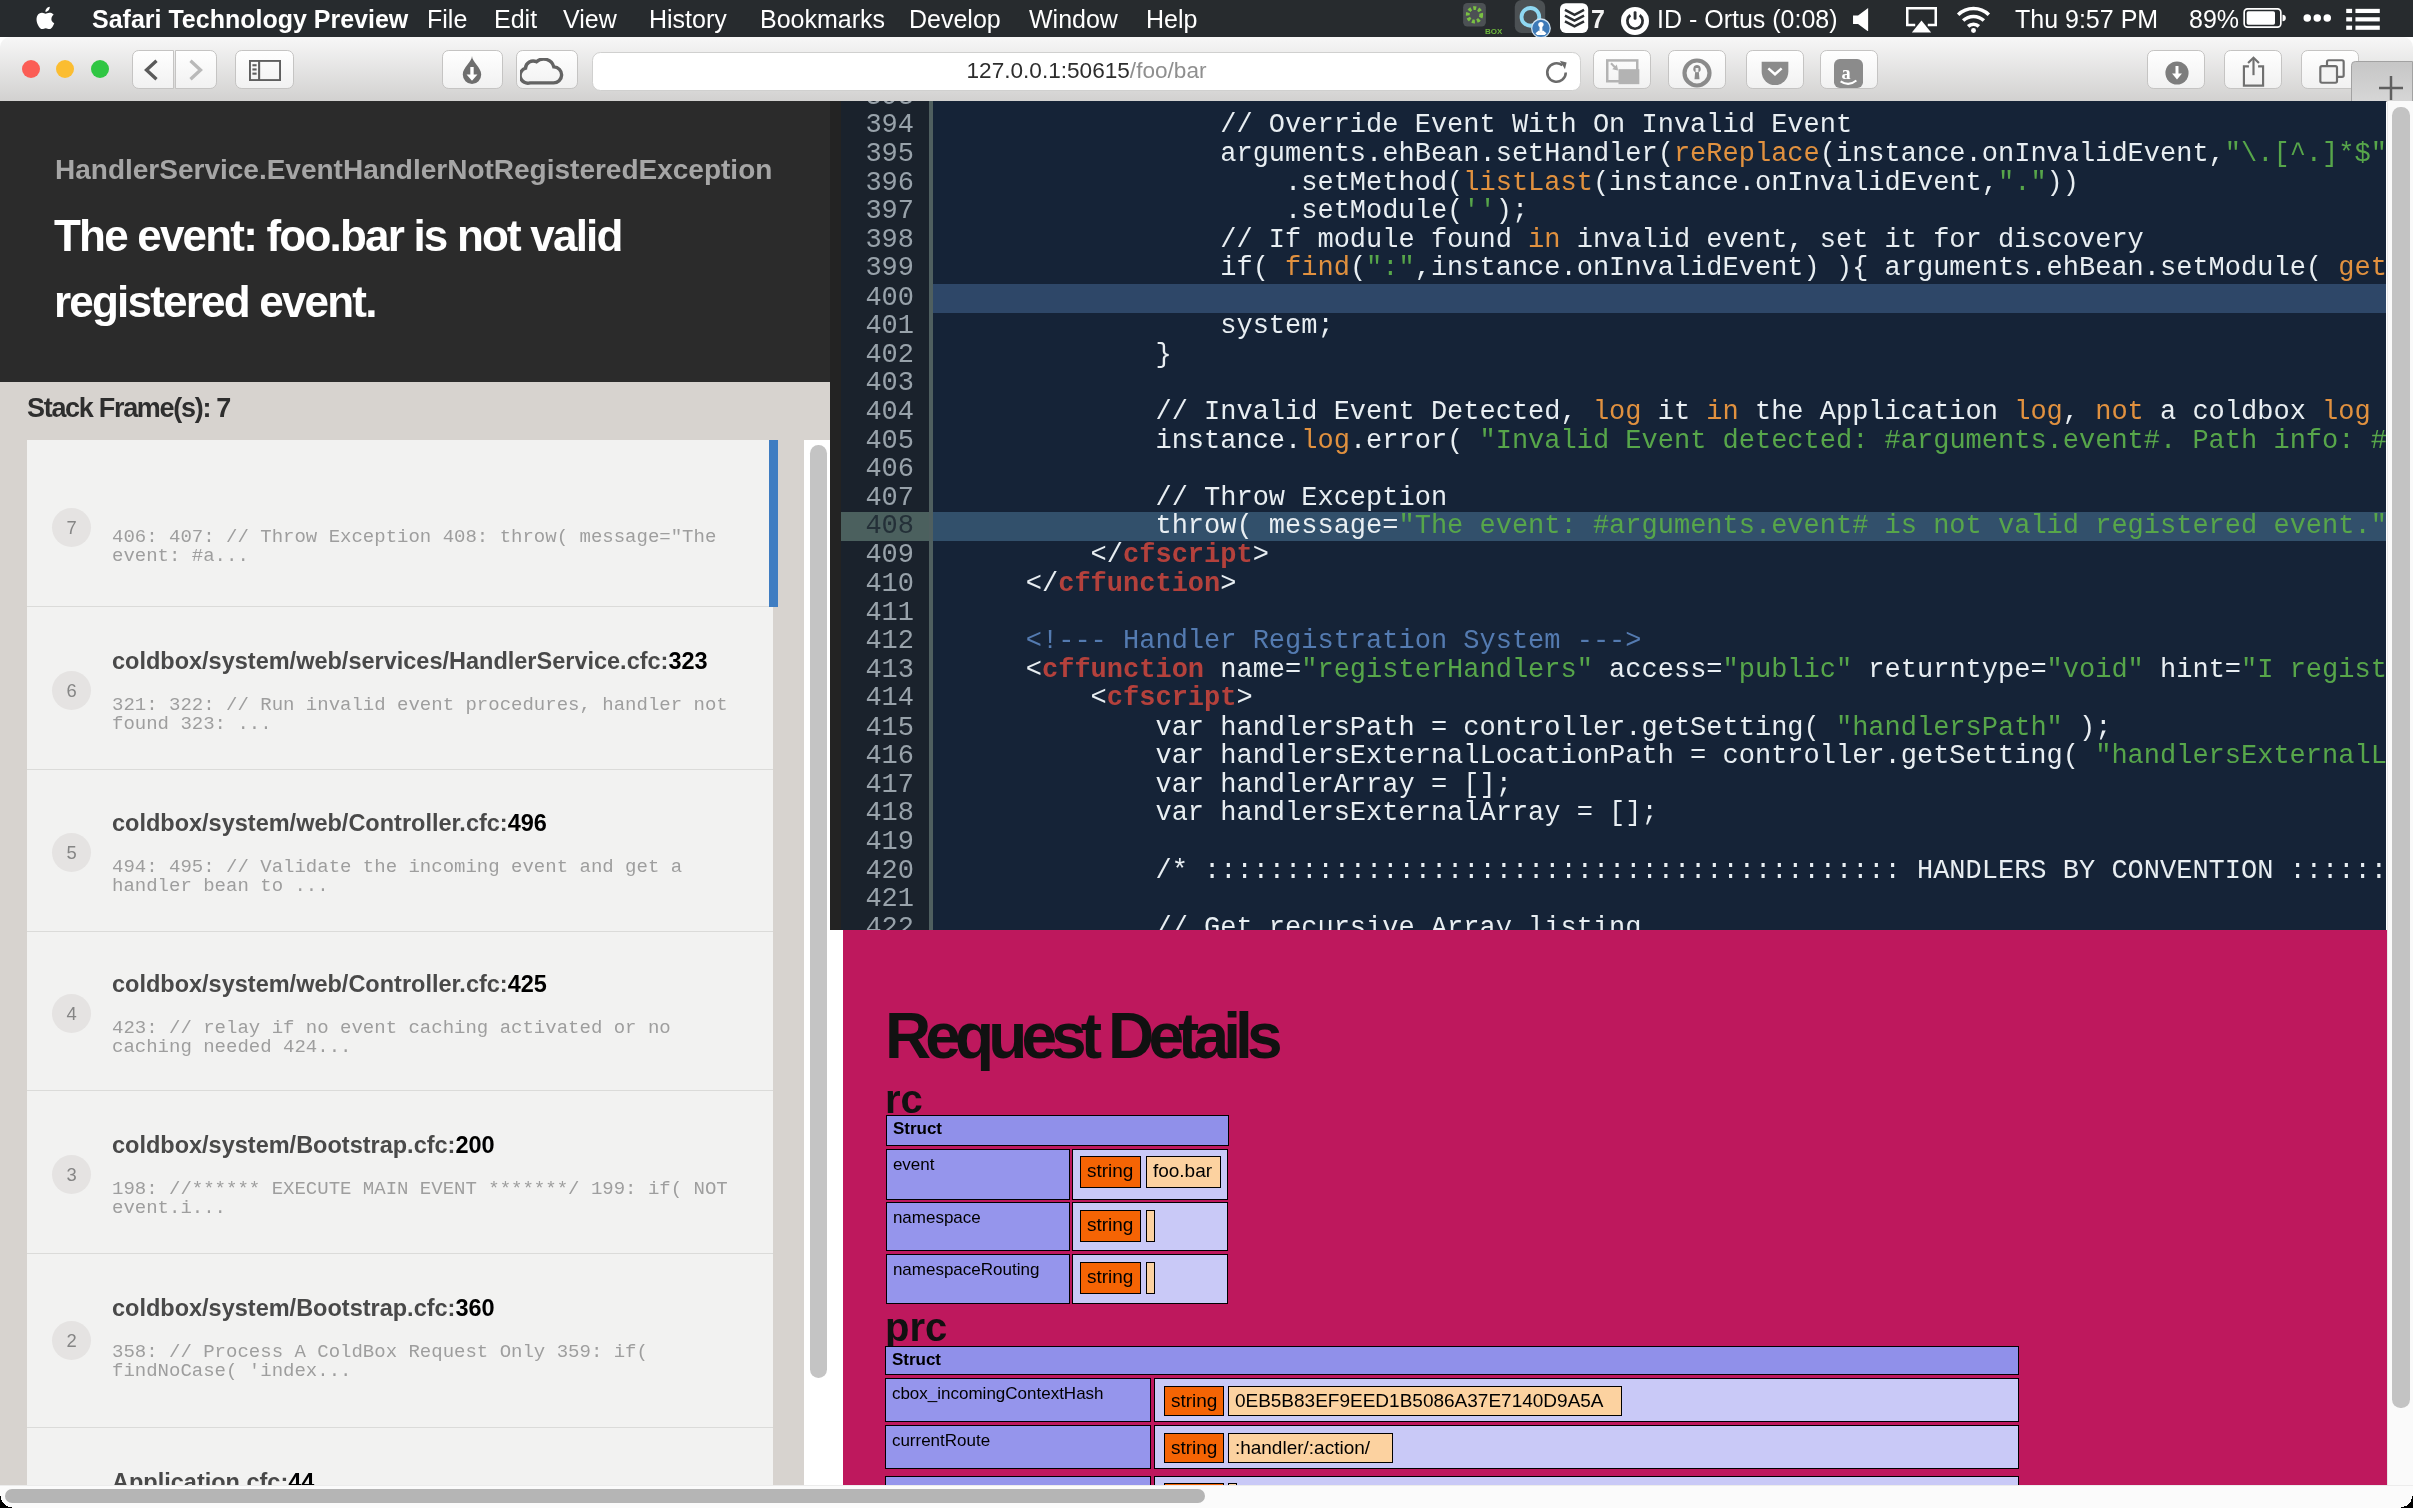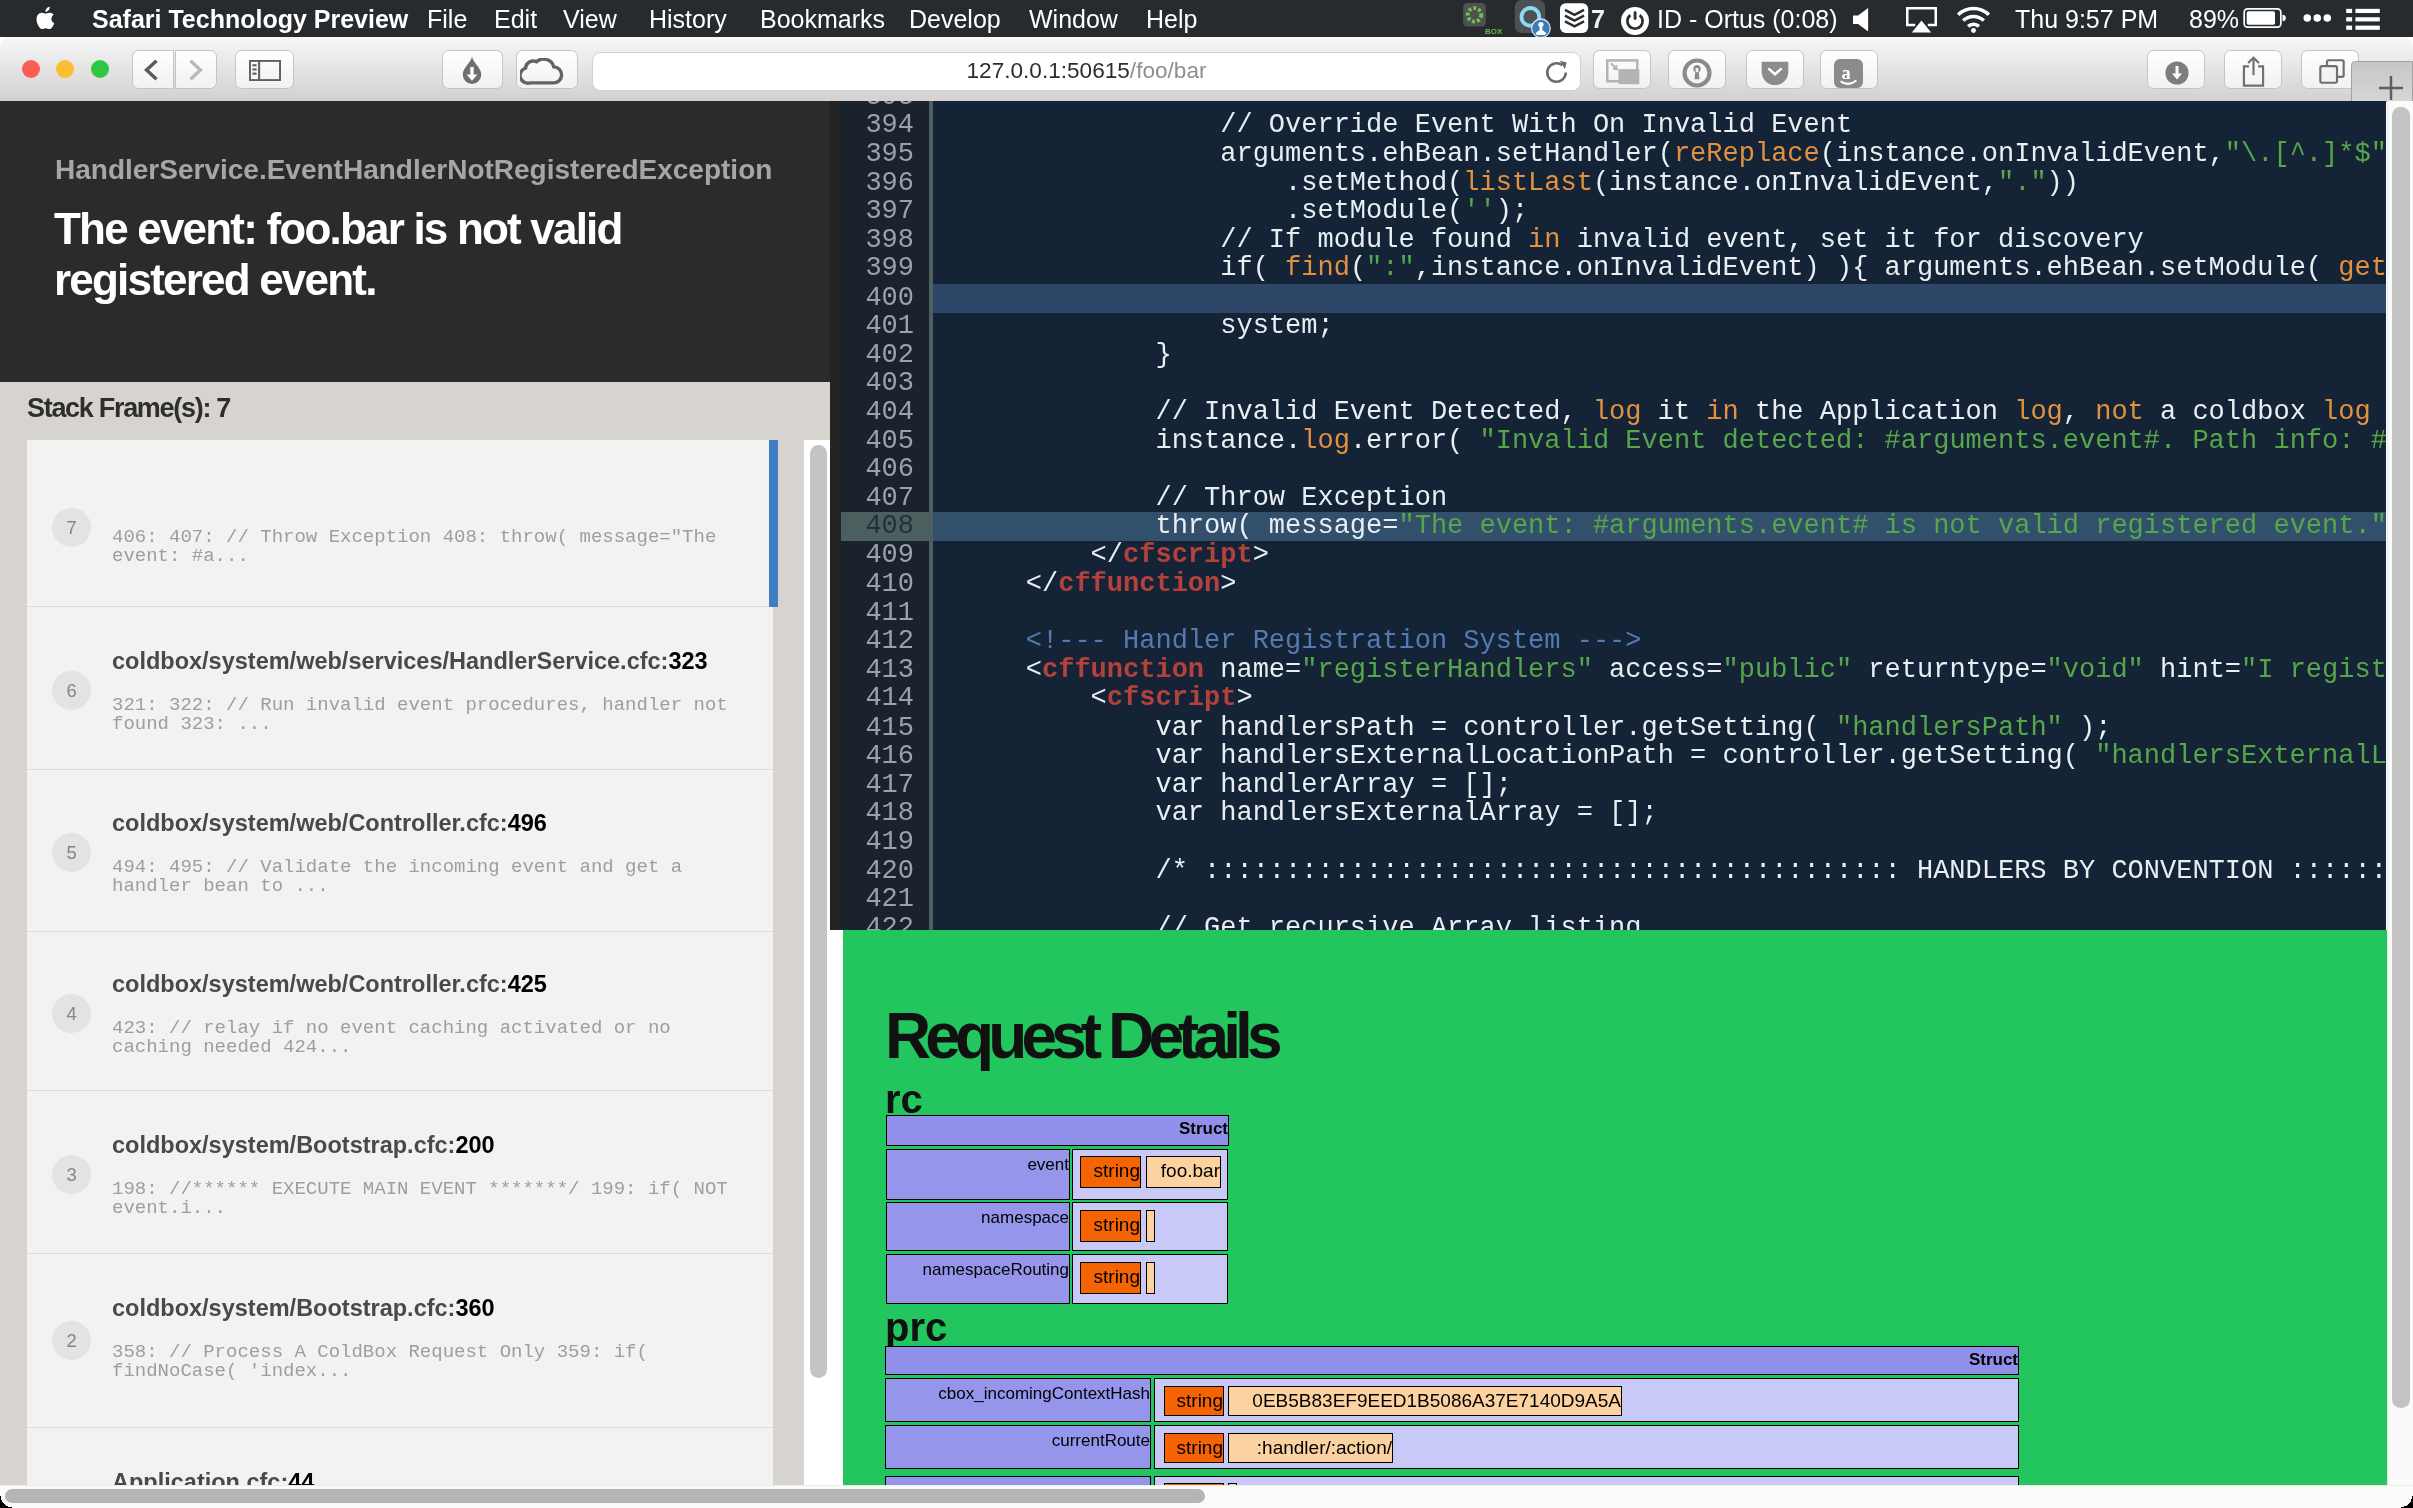--- a/index.html
+++ b/index.html
@@ -19,21 +19,21 @@
     background:linear-gradient(#ffffff,#f1f1f1); border:0.8px solid #c5c4c3;
     border-radius:6.7px; }
   .light { position:absolute; top:22.6px; width:18.4px; height:18.4px; border-radius:50%; }
   
   #leftcol { position:absolute; left:0; top:101px; width:830px; height:1407px;
     background:#d7d3cf; }
   #exhead { position:absolute; left:0; top:0; width:830px; height:281px; background:#2b2b2b; }
   #extype { position:absolute; left:55px; top:53px; font-size:28px; font-weight:bold;
     color:#a6a6a6; letter-spacing:0px; white-space:nowrap; }
   #exmsg { position:absolute; left:54px; top:102px; font-size:44px; font-weight:bold;
-    color:#ffffff; letter-spacing:-1.8px; line-height:51px; white-space:nowrap; }
+    color:#ffffff; letter-spacing:-1.8px; line-height:66px; white-space:nowrap; }
   #sftitle { position:absolute; left:27px; top:292px; font-size:27px; font-weight:bold;
     color:#2e2e2e; letter-spacing:-1.3px; }
   #framecard { position:absolute; left:27px; top:339px; width:746px; height:1048px;
     background:#f2f2f1; }
   .frame { position:absolute; left:0; width:746px; border-bottom:1.7px solid #dbdbd9; }
   .fnum { position:absolute; left:25px; width:39px; height:39px; border-radius:50%;
     background:#e5e3e2; color:#858585; font-size:18.4px; text-align:center; line-height:39px; }
   .fpath { position:absolute; left:85px; font-size:23.5px; font-weight:bold; color:#494949;
     white-space:nowrap; }
   .fpath b { color:#000; }
@@ -56,21 +56,21 @@
     font-family:"Liberation Mono",monospace; font-size:27px; color:#98a2aa;
     text-align:right; padding-right:15px; }
   .cl { position:absolute; left:92px; width:1456px; height:29px; line-height:29px;
     font-family:"Liberation Mono",monospace; font-size:27px; color:#e8eef2;
     white-space:pre; padding-left:28px; overflow:hidden; }
   .hl400 { background:#2e4768; }
   .hl408 { background:#32506b; }
   .o { color:#e1913f; } .g { color:#57a64a; } .r { color:#b4413c; font-weight:bold; }
   .cb { color:#547bb1; }
   
-  #reqd { position:absolute; left:843px; top:930px; width:1544px; height:578px; background:#22c55e;text-align:right; }
+  #reqd { position:absolute; left:843px; top:930px; width:1544px; height:578px; background:#be185d; }
   #rdh1 { position:absolute; left:42px; top:69px; font-size:64px; font-weight:bold;
     color:#111; letter-spacing:-5.9px; word-spacing:0px; }
   .h2 { position:absolute; left:42px; font-size:40px; font-weight:bold; color:#111; }
   .cell { position:absolute; border:1.7px solid #000; font-size:17px; color:#000;
     padding:5px 0 0 5.9px; overflow:hidden; white-space:nowrap; }
   .sh { background:#9090ea; font-weight:bold; padding-top:2.5px; }
   .key { background:#9595ec; }
   .val { background:#c9c9f7; }
   .bstr { background:#f56404; padding-top:3.4px; font-size:19px; }
   .bval { background:#fcd2a0; padding-top:3.4px; font-size:19px; }

